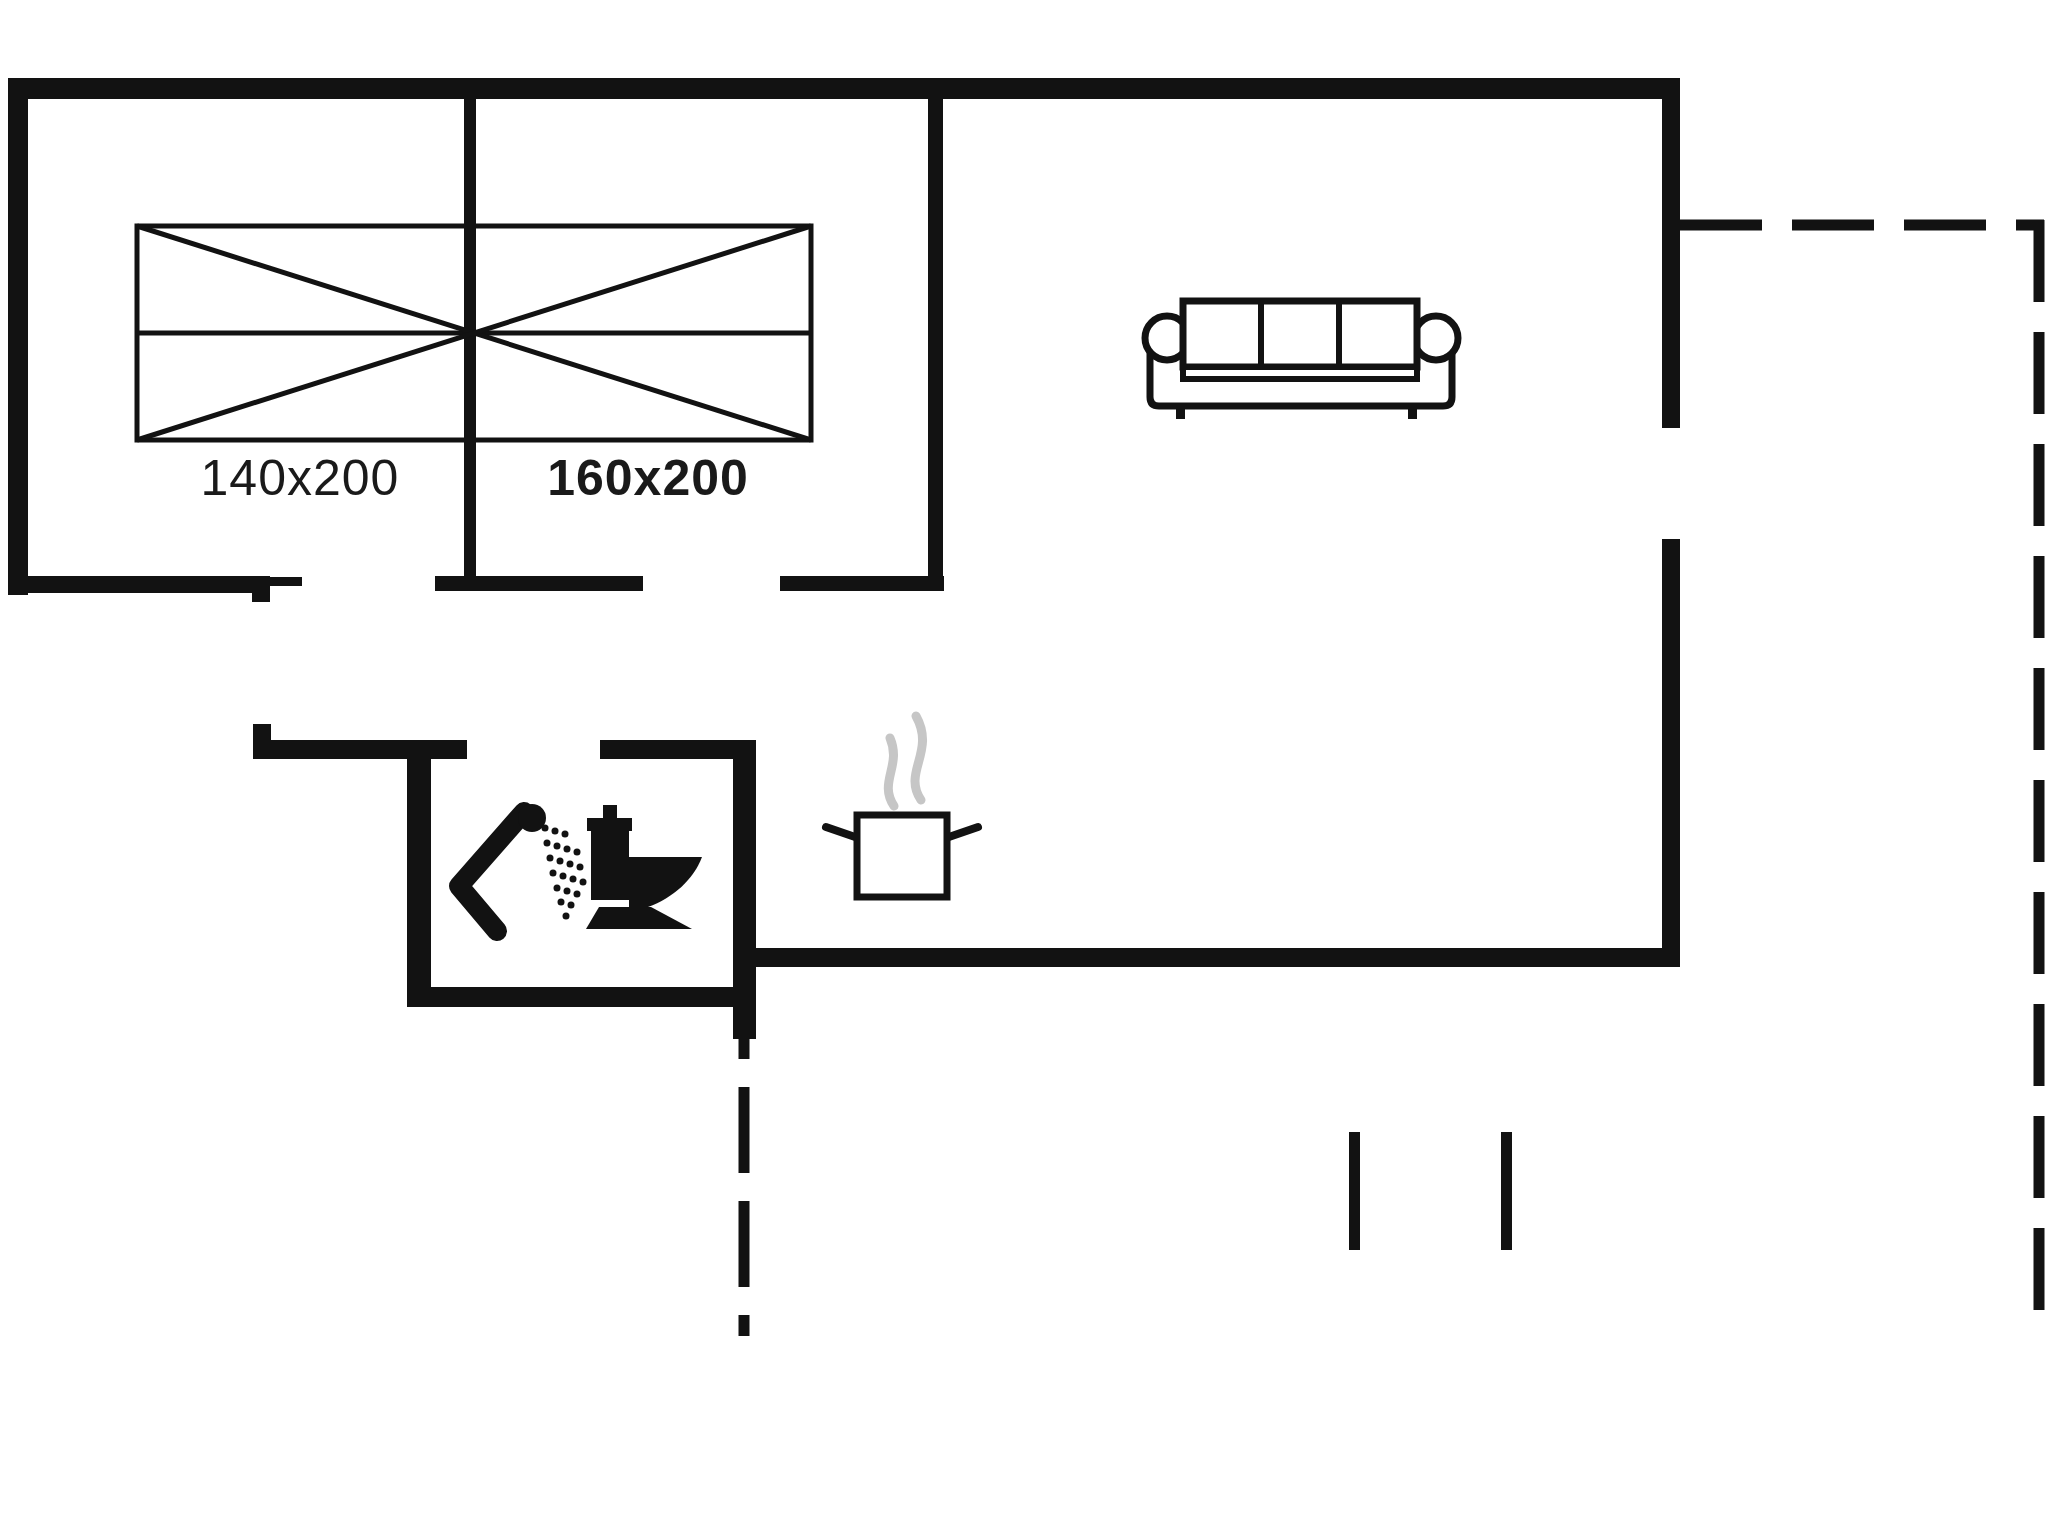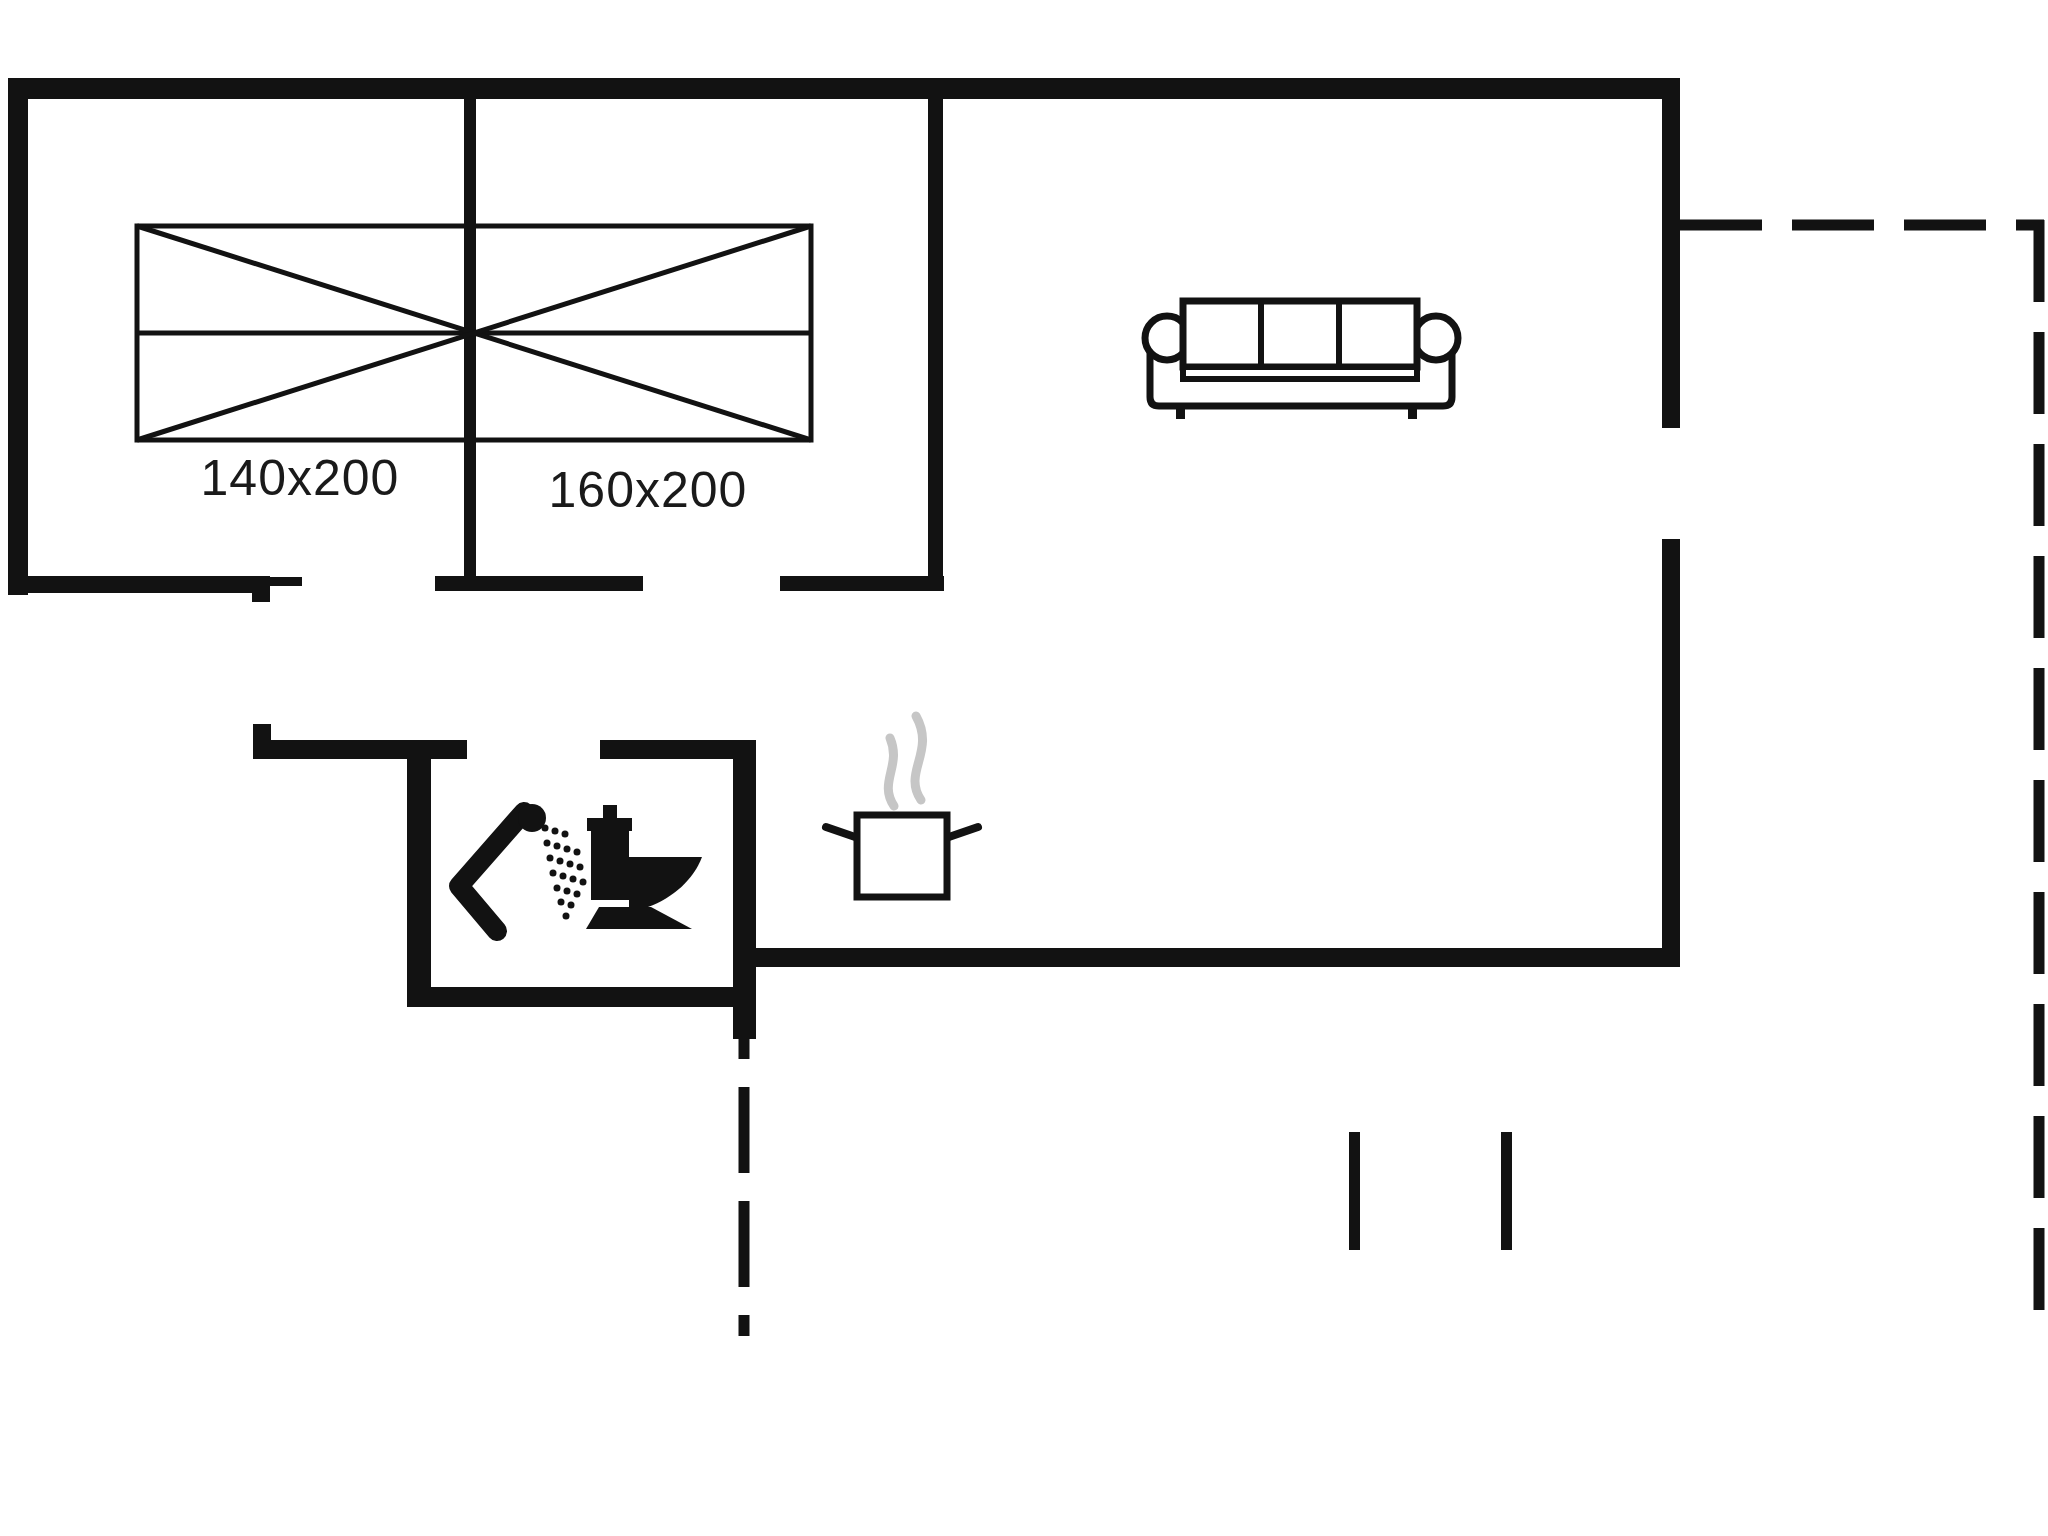--- a/index.html
+++ b/index.html
@@ -139,15 +139,15 @@
       <rect x="603" y="805" width="14" height="15"></rect>
       <rect x="587" y="818" width="45" height="13"></rect>
       <rect x="591" y="830" width="38" height="70"></rect>
       <path d="M 629 857 L 702 857 C 694 879 673 898 648 907 L 629 907 Z"></path>
       <path d="M 599 907 L 651 907 L 692 929 L 586 929 Z"></path>
     </g>
 
   </svg>
 
   <div class="bed-label" style="left:160px;top:452px;">140x200</div>
-  <div class="bed-label" style="left:508px;top:464px;">160x200</div>
+  <div class="bed-label" style="left:508px;top:452px;font-weight:bold;">160x200</div>
 
 </div>
 
 </body></html>

